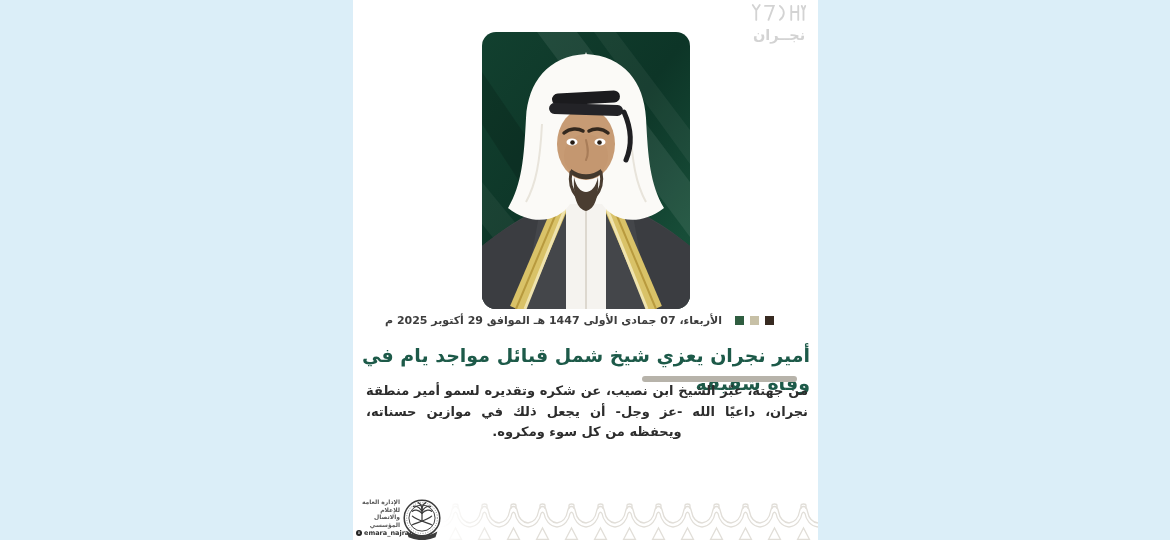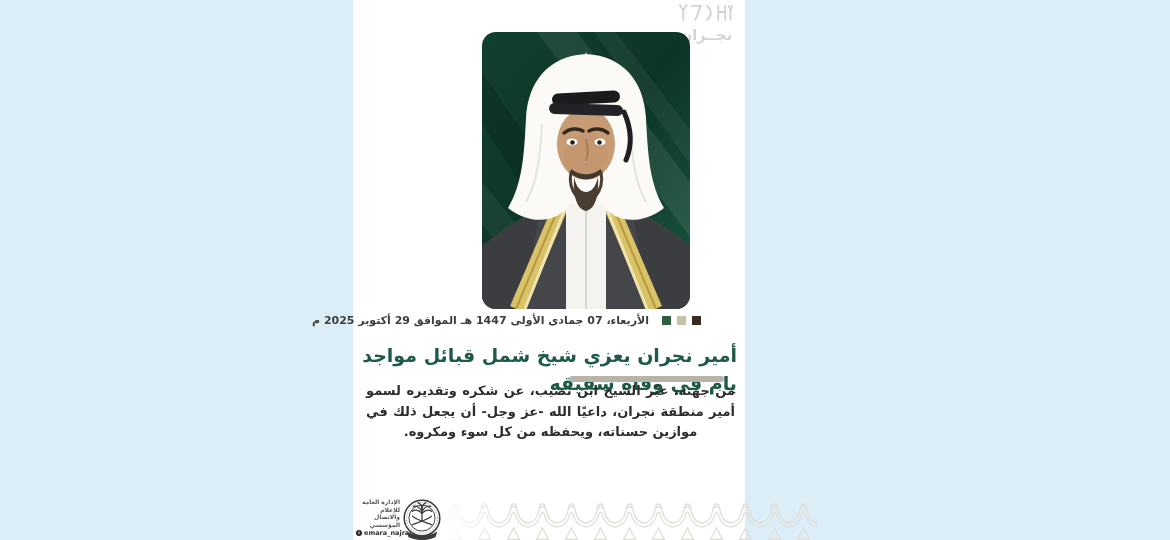--- a/index.html
+++ b/index.html
@@ -1,19 +1,19 @@
 <!DOCTYPE html>
 <html><head>
 <meta charset="utf-8">
 <style>
   html,body{margin:0;padding:0;}
   body{width:1170px;height:540px;overflow:hidden;background:#dbeef8;
        font-family:"DejaVu Sans",sans-serif;}
   .stage{position:relative;width:1170px;height:540px;background:#dbeef8;}
-  .card{position:absolute;left:353px;top:0;width:392px;height:540px;background:#ffffff;}
+  .card{position:absolute;left:353px;top:0;width:465px;height:540px;background:#ffffff;}
 
   
   .watermark{position:absolute;top:3px;right:7px;width:64px;text-align:center;}
   .watermark .wm-brand{direction:rtl;font-size:14.5px;font-weight:bold;color:#d3d3d3;line-height:20px;}
 
   
   .photo{position:absolute;left:129px;top:32px;width:208px;height:277px;border-radius:14px;
          overflow:hidden;}
   .photo svg{display:block;}
 

